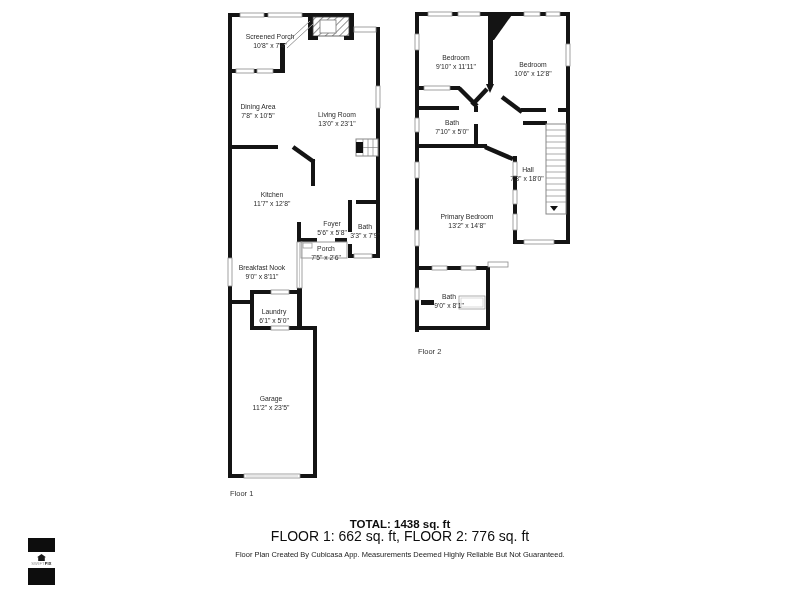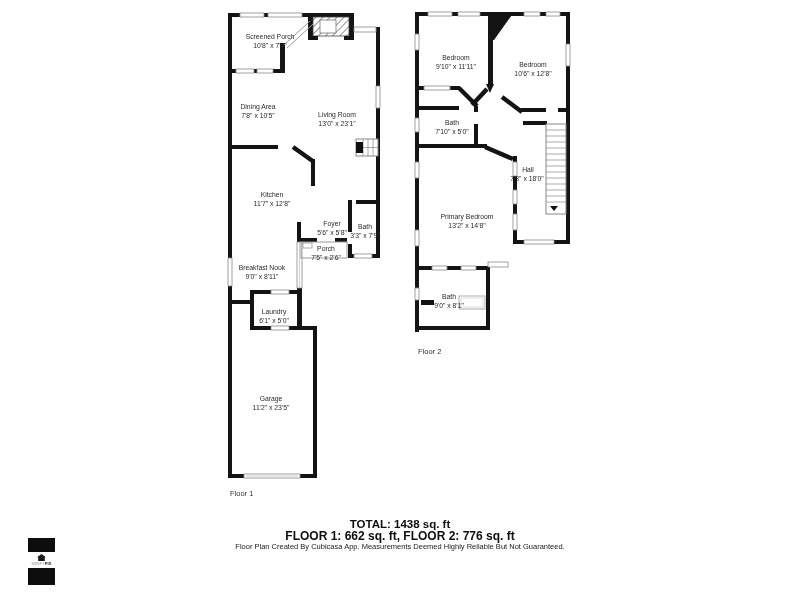--- a/index.html
+++ b/index.html
@@ -8,22 +8,22 @@
   svg text { font-family:"Liberation Sans", sans-serif; }
   .wall  { fill:#141414; }
   .wline { stroke:#141414; stroke-width:4.5; fill:none; }
   .win   { fill:#ffffff; stroke:#8a8a8a; stroke-width:0.8; }
   .thin  { fill:none; stroke:#9a9a9a; stroke-width:1; }
   .tread { stroke:#888888; stroke-width:0.7; }
   .rt    { font-size:6.8px; fill:#2a2a2a; text-anchor:middle; }
   .flabel{ font-size:7.5px; fill:#333333; }
   .summary { position:absolute; top:518px; left:0; width:800px; text-align:center; color:#0d0d0d; }
   .s-total { font-size:11.5px; font-weight:bold; line-height:13px; }
-  .s-line  { font-size:12px; line-height:11.3px;font-weight:bold; }
-  .s-disclaimer { font-size:7.5px; color:#1a1a1a; }
+  .s-line  { font-size:14px; line-height:11.3px; }
+  .s-disclaimer { font-size:7.5px; margin-top:8px; color:#1a1a1a; }
   .logo { position:absolute; left:28px; top:538px; width:27px; }
   .logo-block-top    { height:14px; background:#0d0d0d; }
   .logo-band { height:16px; background:#ffffff; display:flex; flex-direction:column;
                align-items:center; justify-content:center; }
   .logo-brand { font-size:4px; letter-spacing:0.2px; line-height:5px; white-space:nowrap; }
   .brand-left  { color:#8a8a8a; }
   .brand-right { color:#111111; font-weight:bold; }
   .logo-block-bottom { height:17px; background:#0d0d0d; }
 </style>
 </head>

